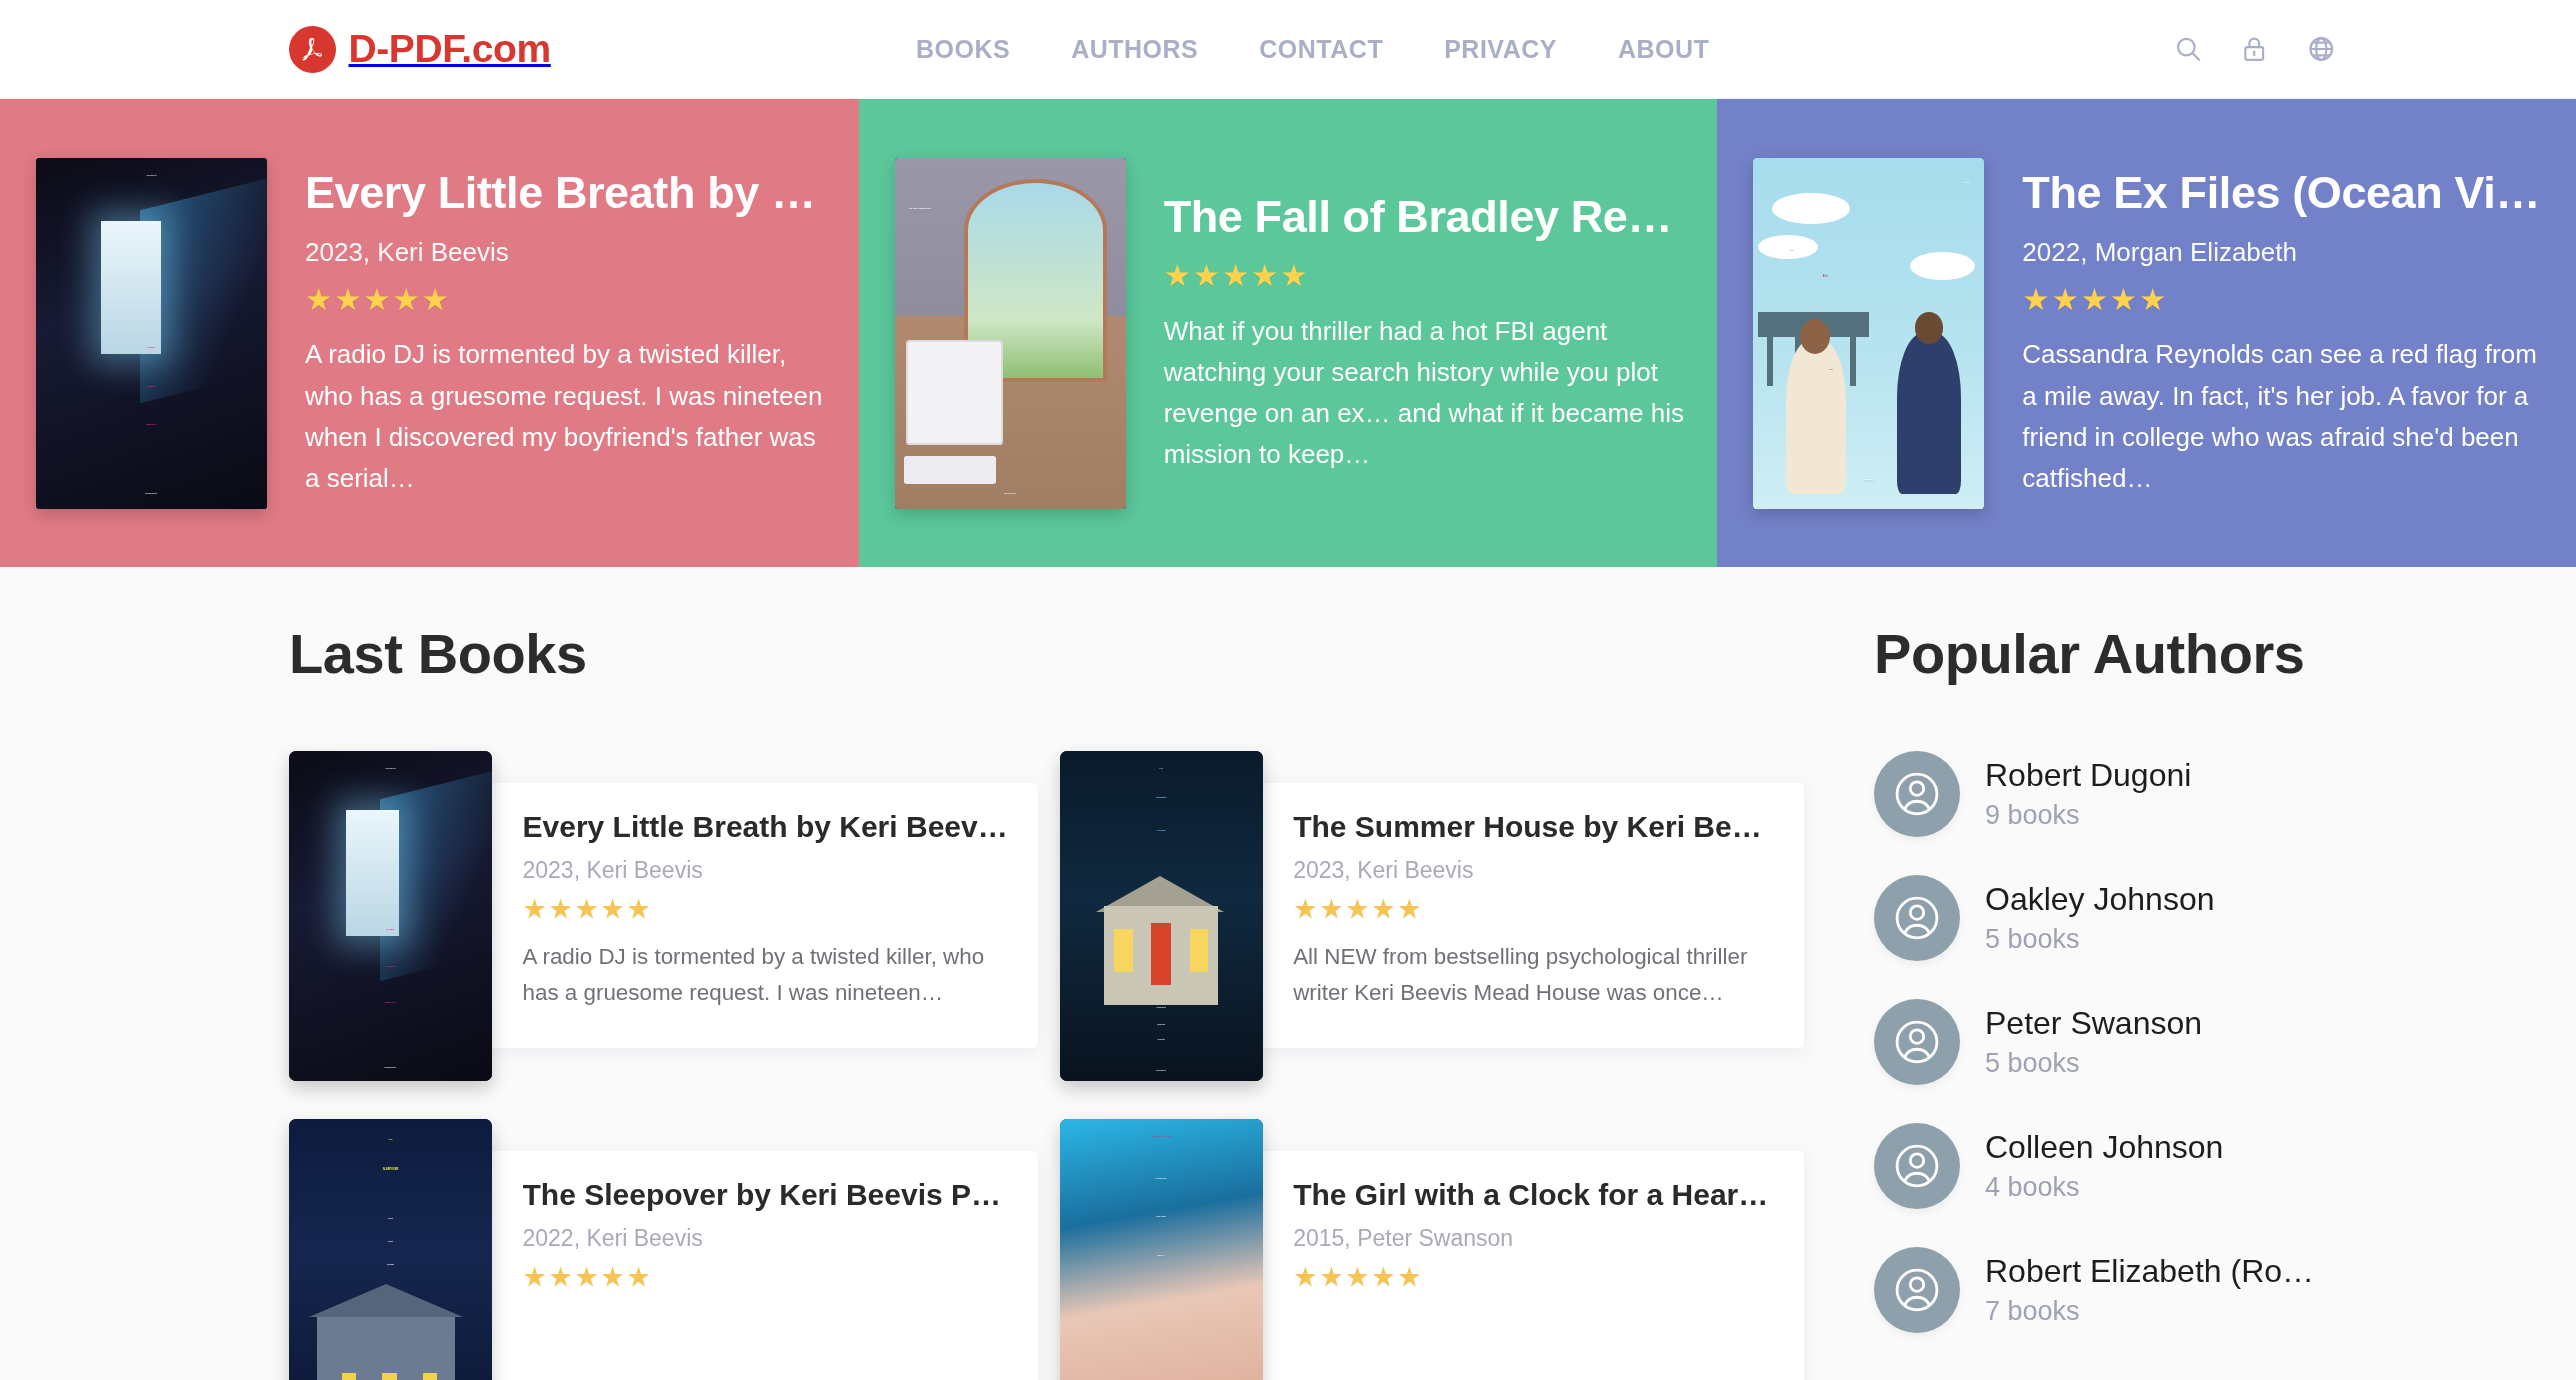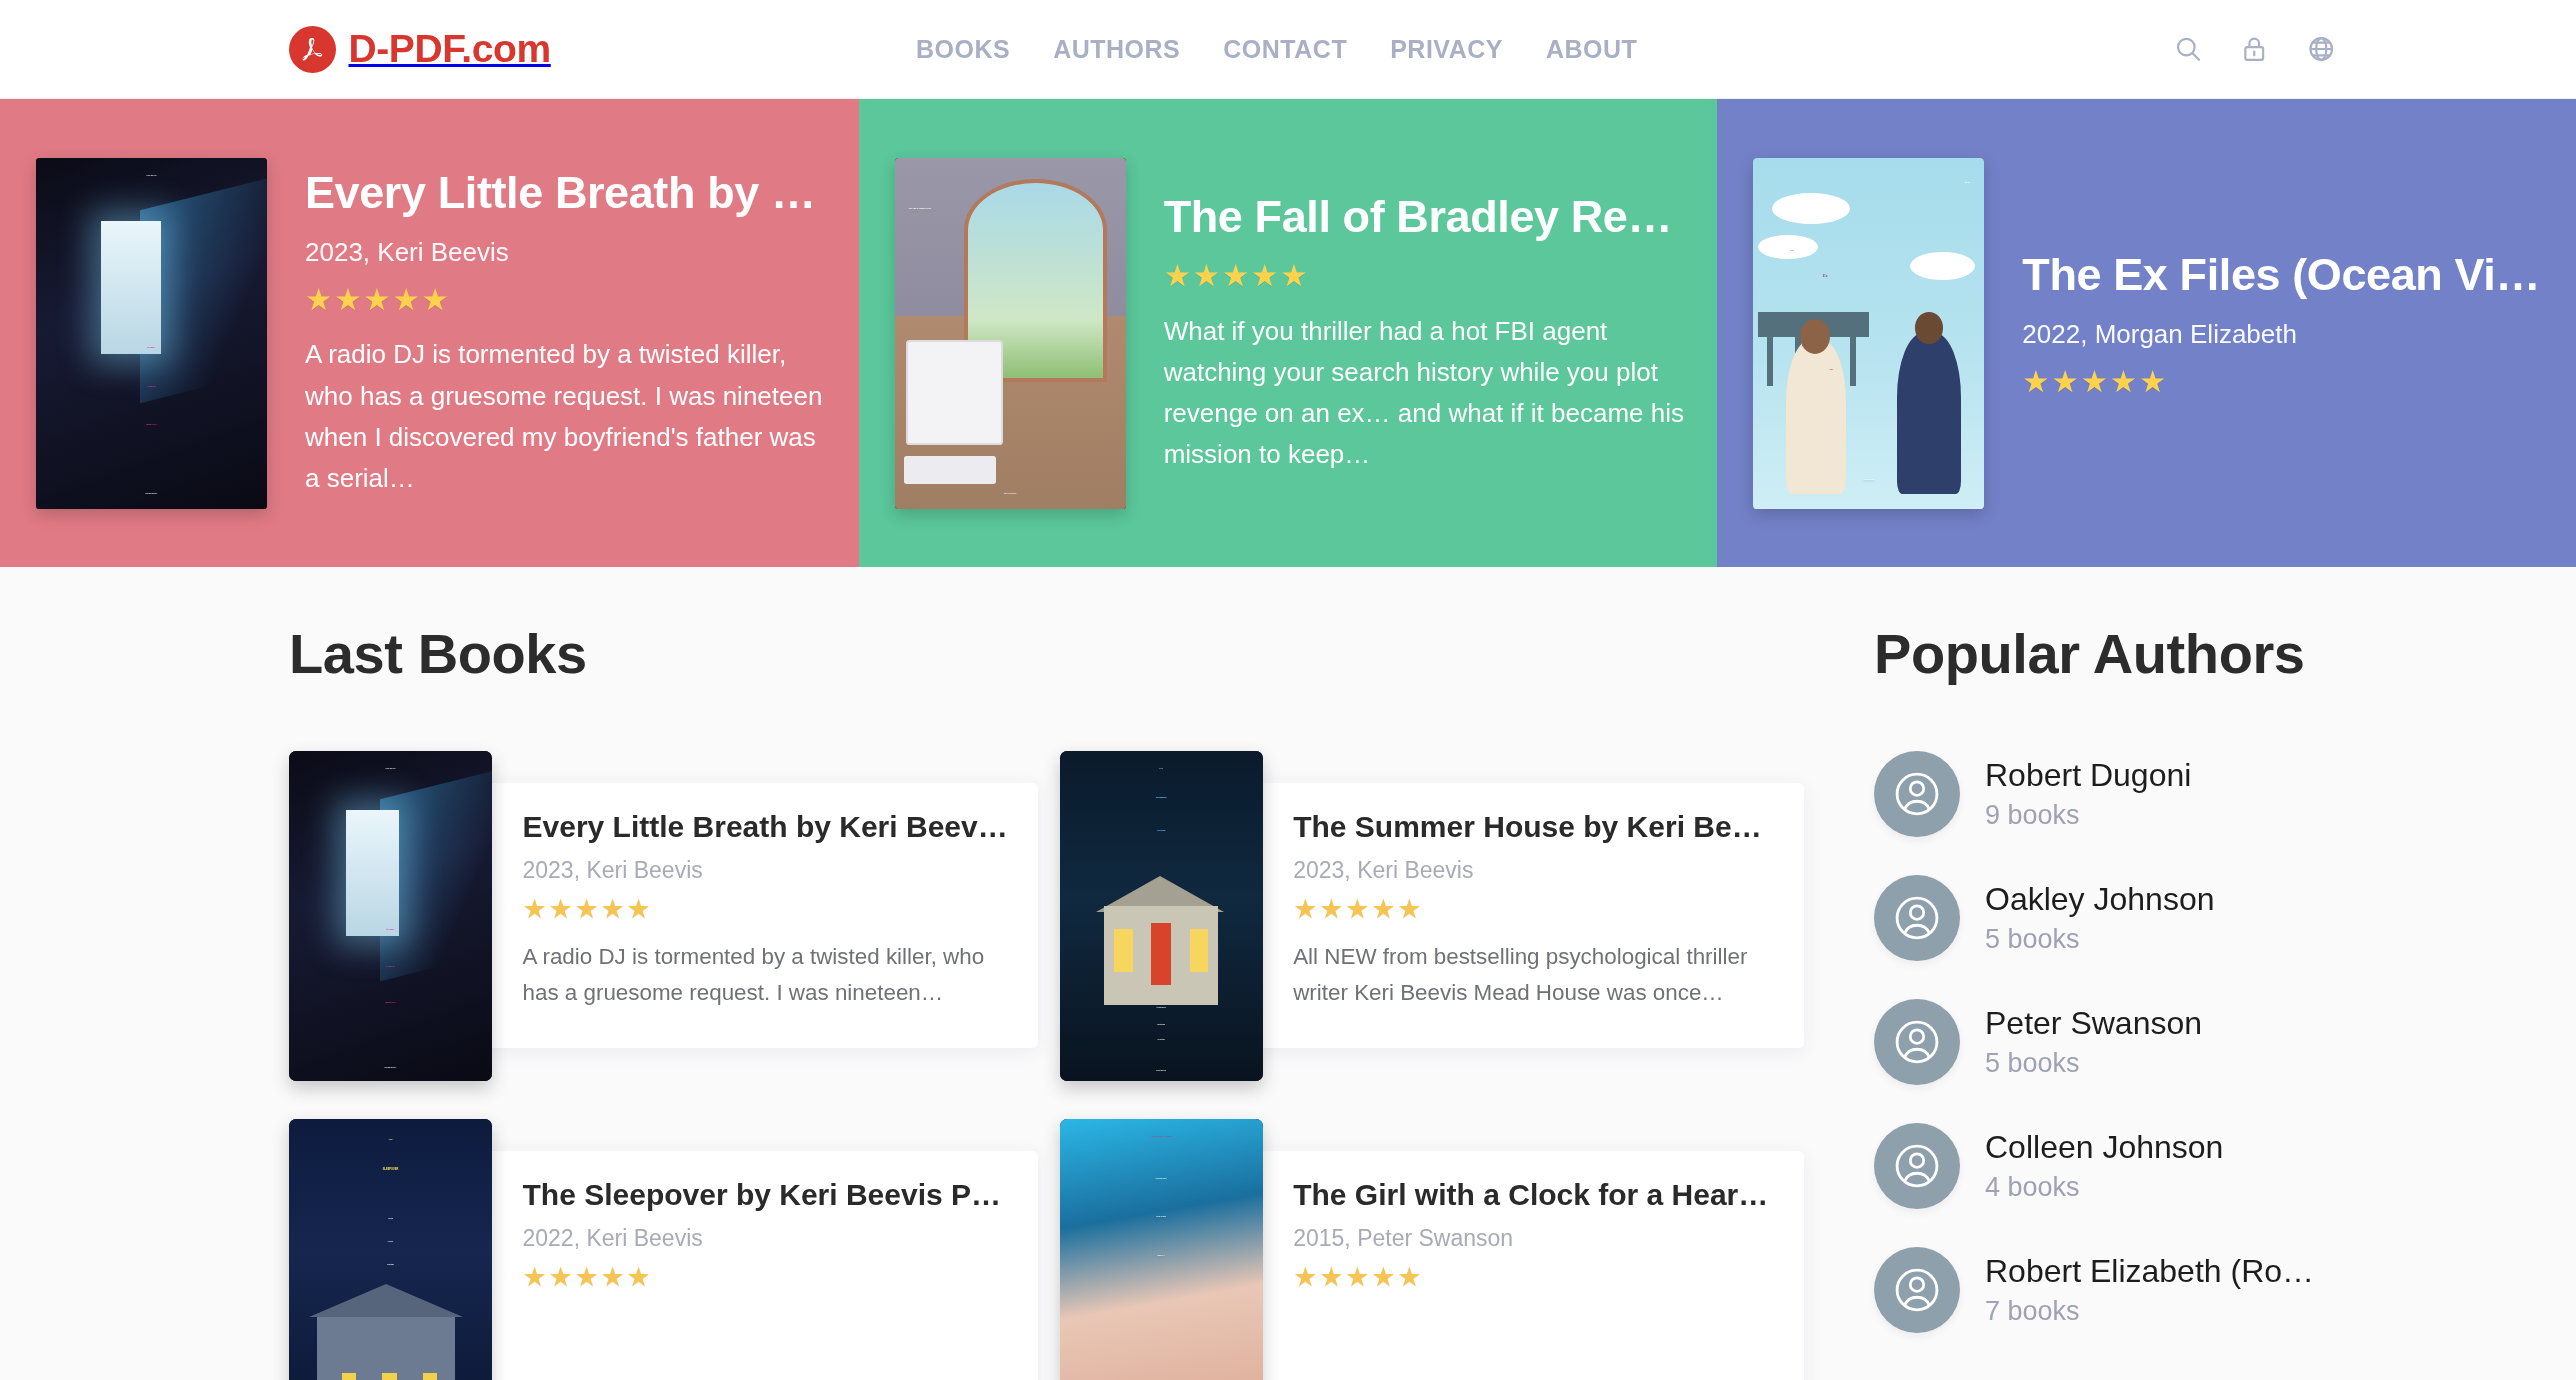--- a/index.html
+++ b/index.html
@@ -29,21 +29,21 @@
     background: #d8372f;
     display: flex; align-items: center; justify-content: center;
     flex: none;
   }
   .logo-badge svg { display:block; }
   .logo-text {
     font-size: 39px; font-weight: 700; color: #d8372f;
     letter-spacing: -0.4px; white-space: nowrap;
   }
   .nav {
-    display: flex; align-items: center; gap: 43px;
+    display: flex; align-items: center; gap: 61px;
     position: absolute; left: 916px; top: 50%;
     transform: translateY(-50%);
   }
   .nav a {
     font-size: 25px; font-weight: 600; letter-spacing: 0.5px;
     color: #a9b0c6; text-decoration: none; white-space: nowrap;
   }
   .header-icons {
     position: absolute; right: 240px; top: 50%;
     transform: translateY(-50%);
@@ -436,20 +436,21 @@
     <div class="hero-body">
       <div class="hero-title">The Ex Files (Ocean Vie…</div>
       <div class="hero-meta">2022, Morgan Elizabeth</div>
       <div class="stars">
         <span class="star">★</span>
         <span class="star">★</span>
         <span class="star">★</span>
         <span class="star">★</span>
         <span class="star">★</span>
       </div>
+      <div class="hero-desc">Cassandra Reynolds can see a red flag from a mile away. In fact, it's her job. A favor for a friend in college who was afraid she'd been catfished…</div>
     </div>
   </div>
 </div>
 
 <div class="main">
 
   <div class="left-col">
     <h2 class="section-title">Last Books</h2>
 
     <div class="books-grid">

